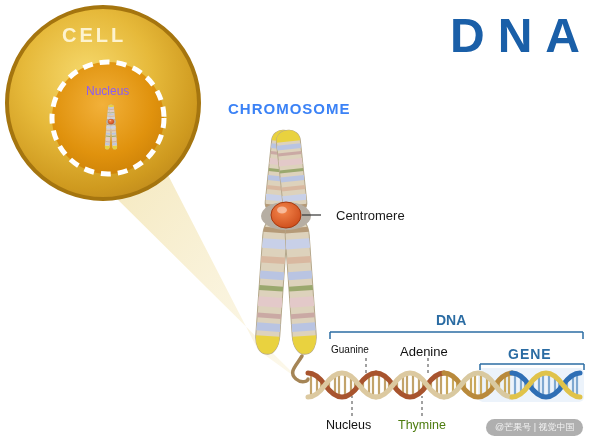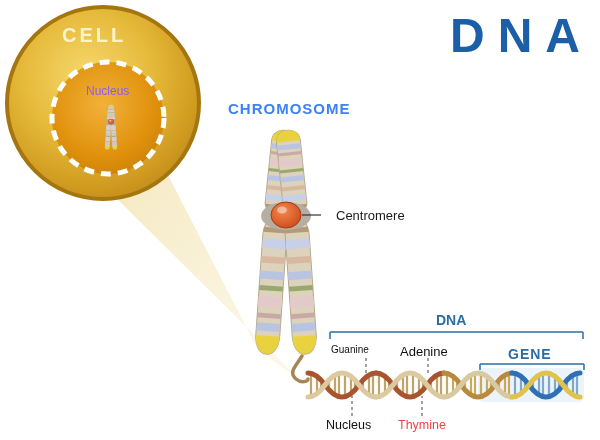--- a/index.html
+++ b/index.html
@@ -13,21 +13,21 @@
   .nucleus-lbl{left:86px;top:84px;color:#8b5cf6;font-size:12px;}
   .chromosome-lbl{left:228px;top:100px;color:#3b82f6;font-size:15px;font-weight:bold;letter-spacing:1px;}
   .centromere-lbl{left:324px;top:208px;color:#1a1a1a;font-size:13px;margin-left:12px;}
   .dna-title{left:450px;top:8px;color:#1a5fa8;font-size:48px;font-weight:bold;letter-spacing:13px;}
   .dna-sub{left:448px;top:78px;color:#e23b2e;font-size:13.5px;font-weight:bold;}
   .dna-bracket-lbl{left:436px;top:312px;color:#2b6ca3;font-size:14px;font-weight:bold;}
   .gene-lbl{left:508px;top:346px;color:#2b6ca3;font-size:14px;font-weight:bold;letter-spacing:1px;}
   .guanine-lbl{left:331px;top:344px;color:#111;font-size:10px;}
   .adenine-lbl{left:400px;top:344px;color:#111;font-size:13px;}
   .cytosine-lbl{left:326px;top:418px;color:#111;font-size:12.5px;}
-  .thymine-lbl{left:398px;top:418px;color:#ef4444;font-size:12.5px;}
+  .thymine-lbl{left:398px;top:418px;color:#4d7c0f;font-size:12.5px;}
   .watermark{
     left:486px;top:419px;background:rgba(110,110,110,.55);color:#f2f2f2;
     font-size:9px;padding:2px 9px;border-radius:9px;
   }
 </style>
 </head>
 <body>
 
 <div id="stage">
 
@@ -152,13 +152,14 @@
   <div class="lbl dna-title">DNA</div>
 
   <div class="lbl dna-bracket-lbl">DNA</div>
   <div class="lbl gene-lbl">GENE</div>
 
   <div class="lbl guanine-lbl">Guanine</div>
   <div class="lbl adenine-lbl">Adenine</div>
   <div class="lbl cytosine-lbl">Nucleus</div>
   <div class="lbl thymine-lbl">Thymine</div>
 
+  <div class="lbl watermark">@芒果号 | 视觉中国</div>
 </div>
 
 </body></html>

